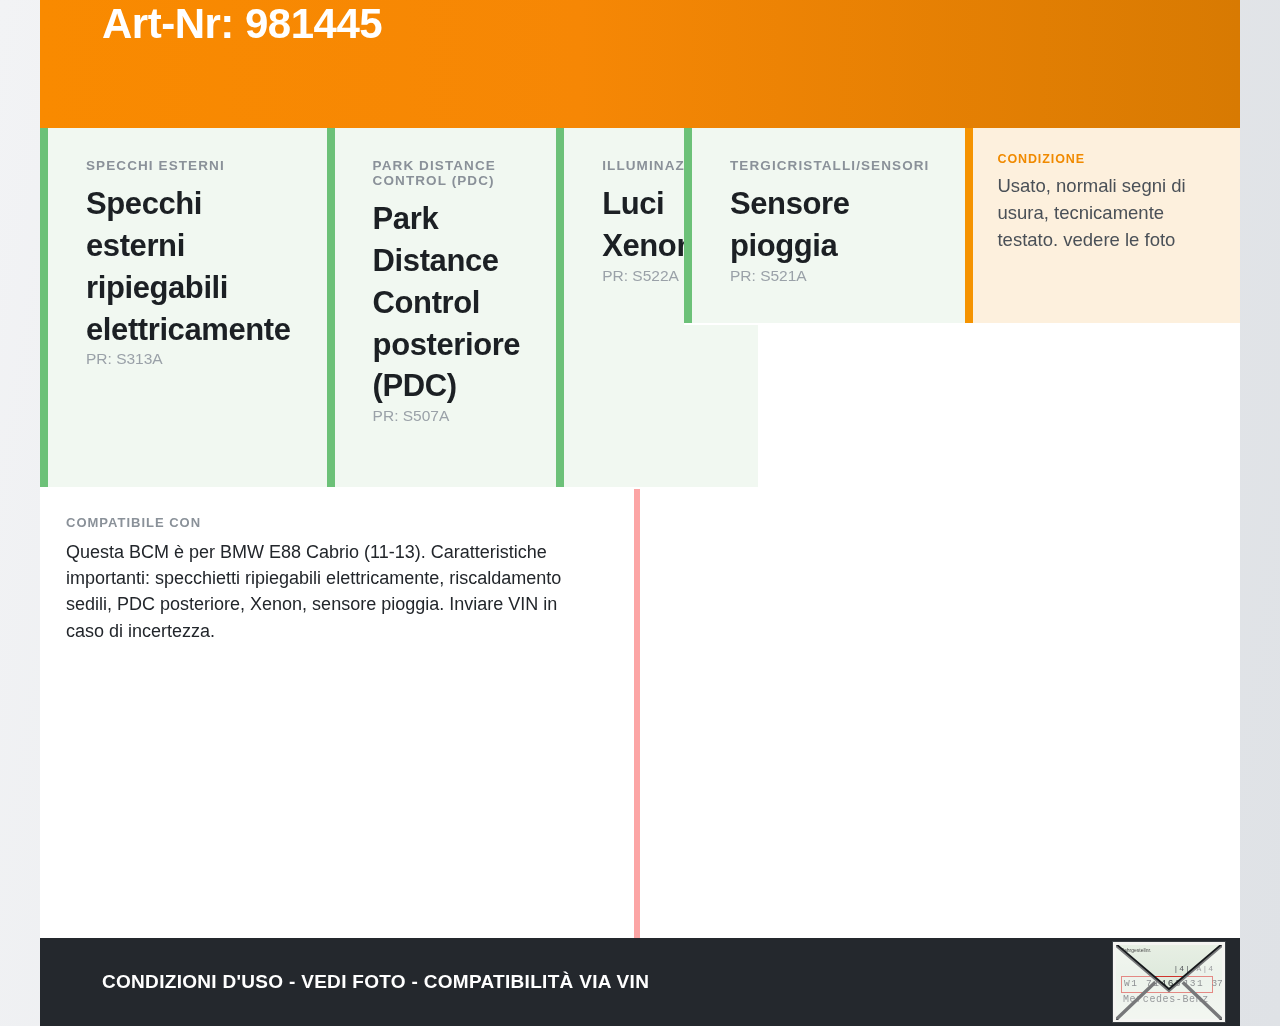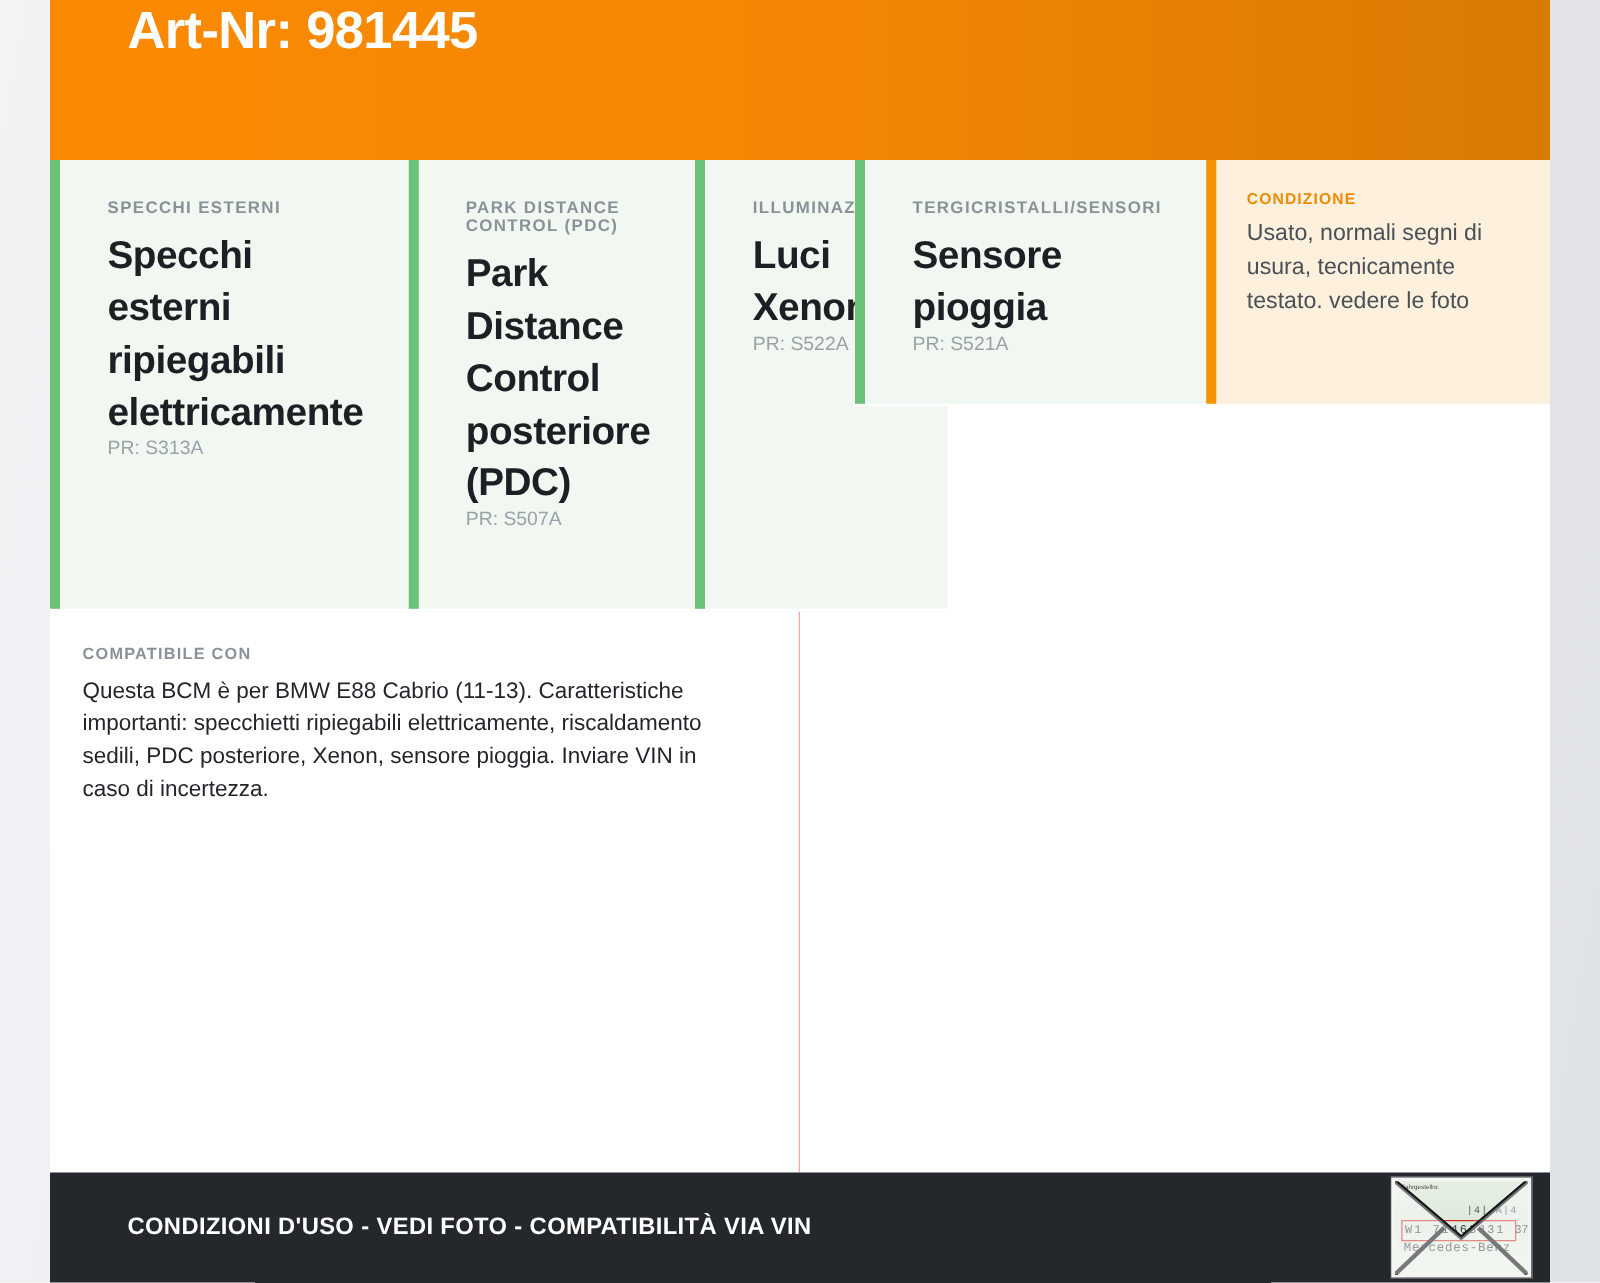--- a/index.html
+++ b/index.html
@@ -109,21 +109,21 @@
 
   
   .lower {
     flex: 1;
     display: flex;
     background: #ffffff;
     min-height: 0;
   }
   .lower-left {
     width: 600px;
-    border-right: 1px solid #fca5a5;
+    border-right: 6px solid #fca5a5;
     padding: 26px 40px 20px 26px;
   }
   .lower-right { flex: 1; }
 
   .compat-kicker {
     font-size: 13px;
     font-weight: bold;
     letter-spacing: 1px;
     color: #8a9199;
     text-transform: uppercase;

